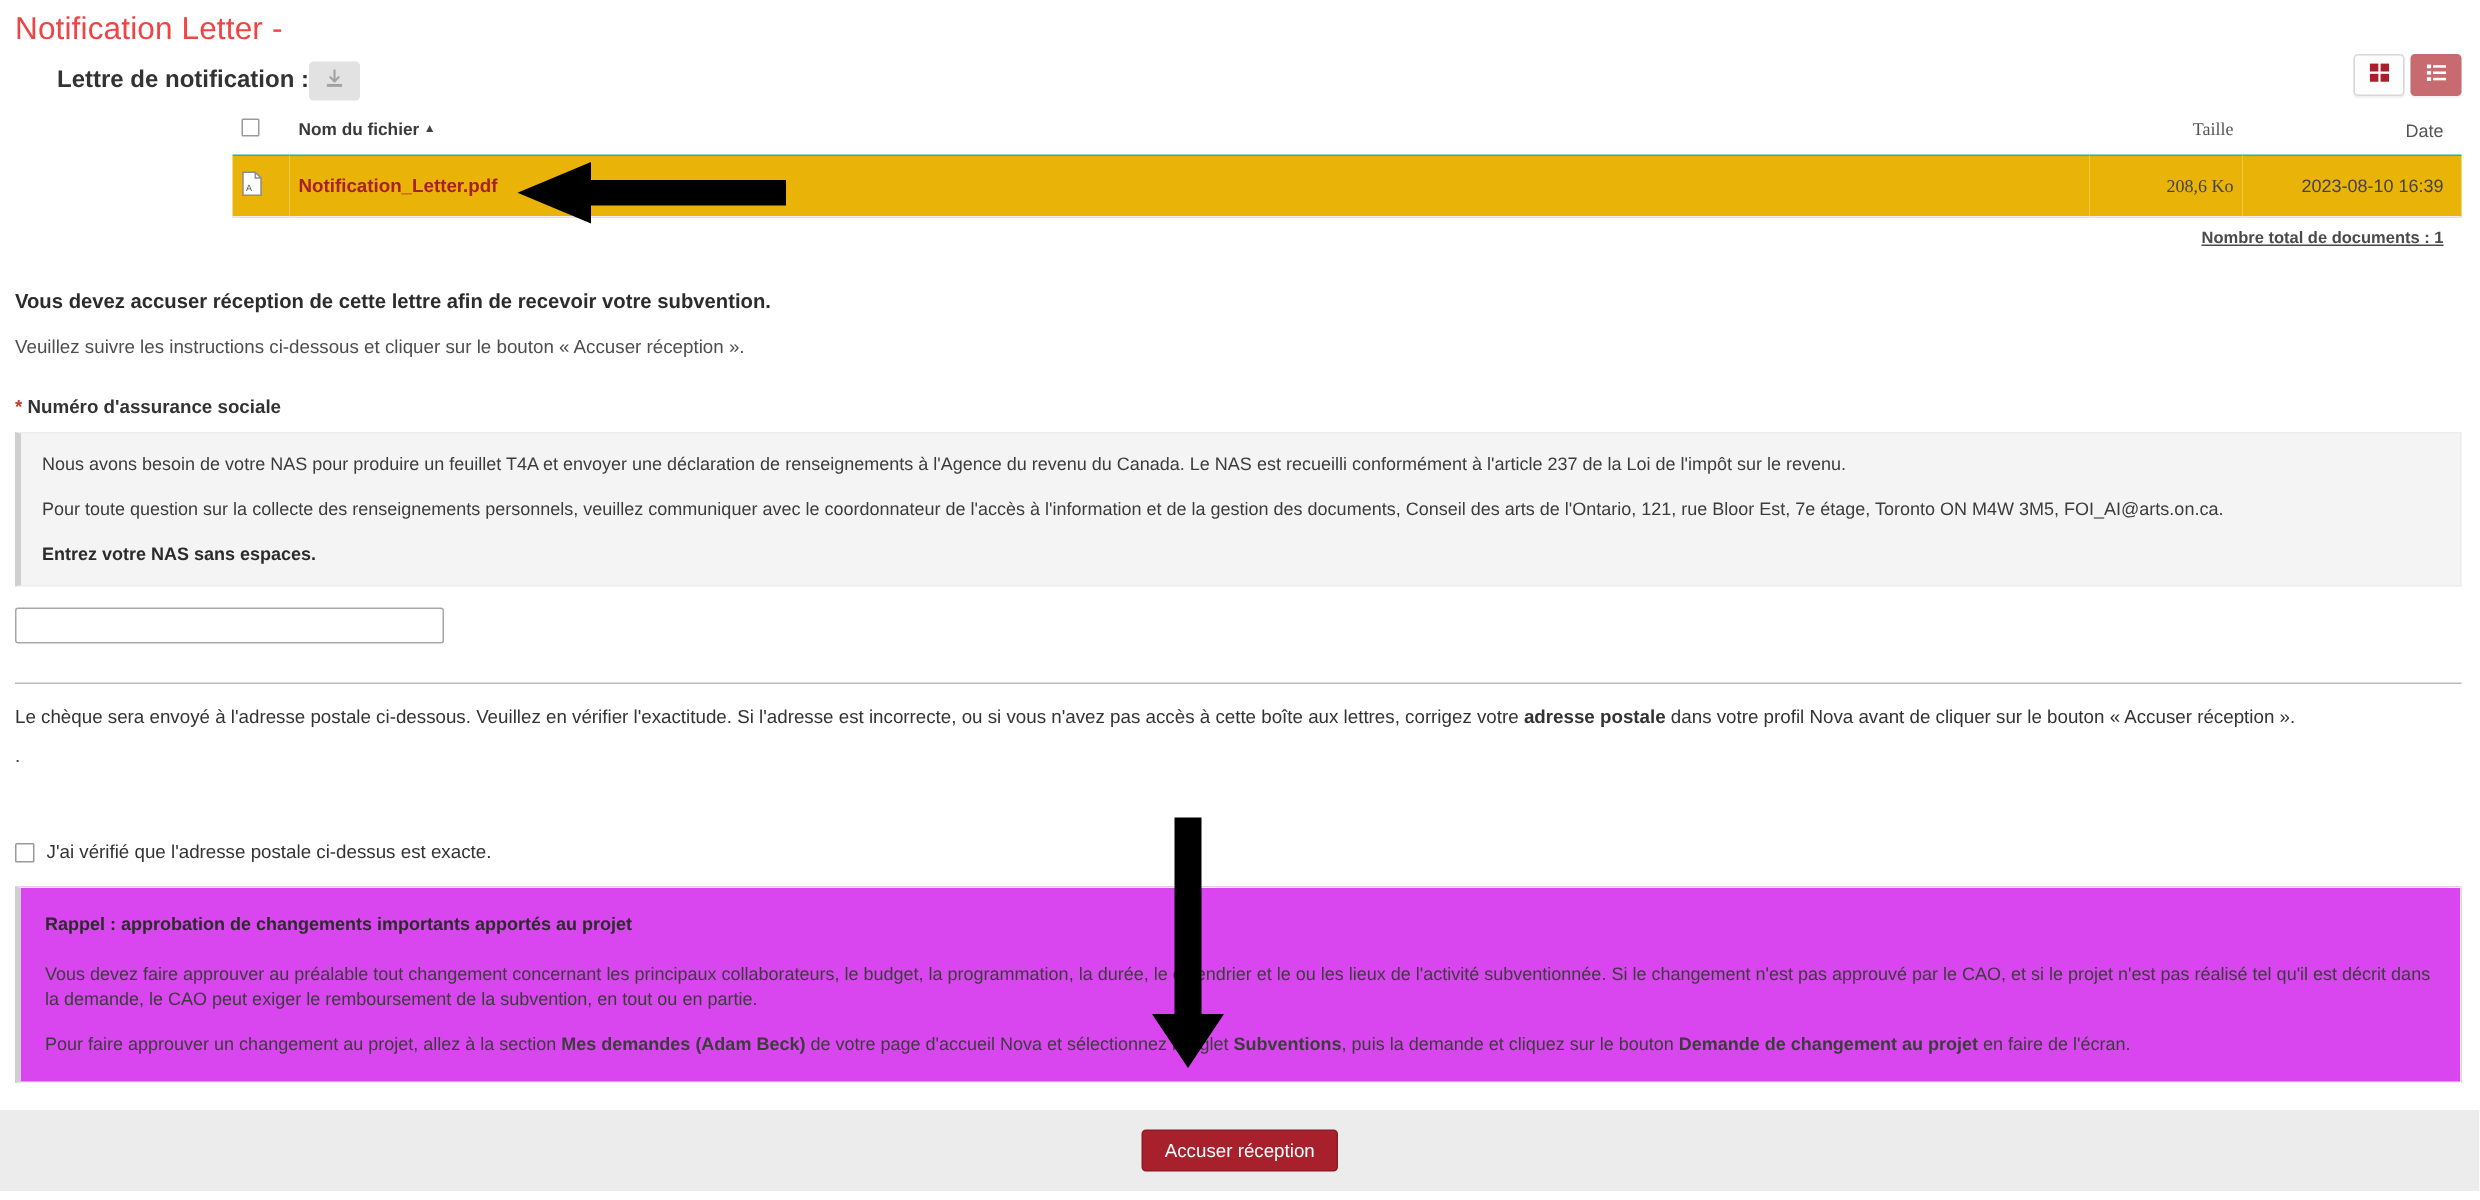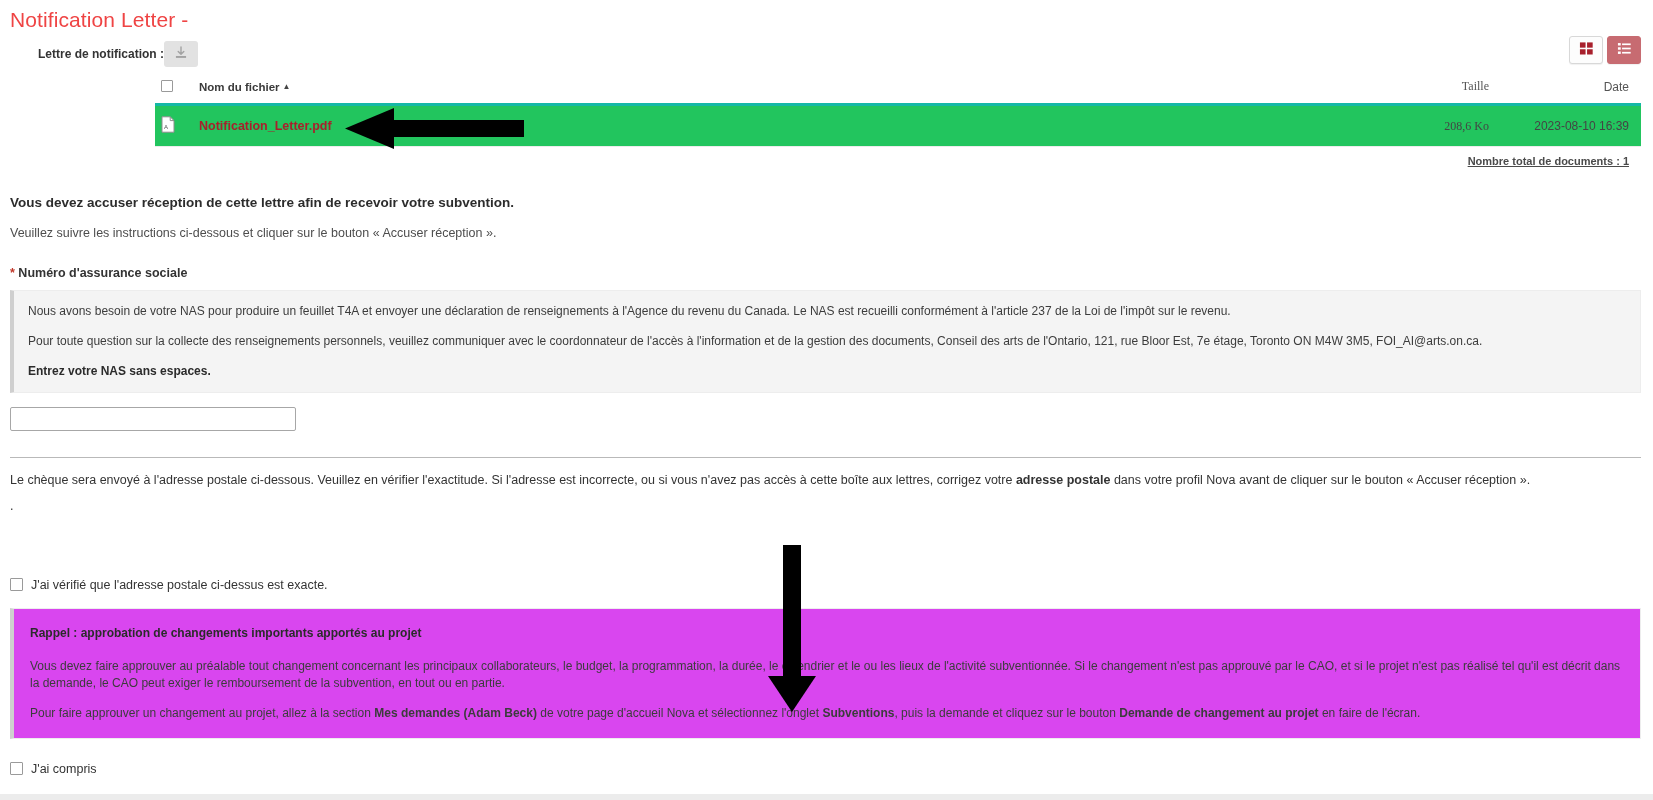--- a/index.html
+++ b/index.html
@@ -27,21 +27,21 @@
   }
 
   
   .doc-toolbar {
     display: flex;
     align-items: center;
     padding: 9px 10px 0 38px;
     position: relative;
   }
   .doc-label {
-    font-size: 12px;
+    font-size: 16px;
     font-weight: bold;
     color: #333;
   }
   .dl-btn {
     width: 34px;
     height: 26px;
     background: #e2e2e2;
     border: none;
     border-radius: 3px;
     display: flex;
@@ -83,30 +83,30 @@
     width: 100%;
     border-collapse: collapse;
     font-size: 12px;
   }
   .file-table thead th {
     font-size: 11.5px;
     font-weight: bold;
     color: #3a3a3a;
     padding: 12px 6px 9px 6px;
     text-align: left;
-    border-bottom: 3px solid #14b8a6;
+    border-bottom: 1px solid #14b8a6;
     white-space: nowrap;
   }
   .file-table thead th.num { text-align: right; font-weight: normal; color:#555; font-size:12px;}
   .file-table tbody td {
     padding: 10px 6px;
     border-bottom: 1px solid #ececec;
     vertical-align: middle;
   }
-  .file-table tbody tr { background: #22c55e; margin-top: 16px; }
+  .file-table tbody tr { background: #eab308; margin-top: 16px; }
   .col-check { width: 26px; }
   .col-size  { width: 90px; text-align: right; color:#444; font-size:12px;font-family:Liberation Serif, serif;}
   .col-date  { width: 128px; text-align: right; color:#444; font-size:12px; padding-right:12px !important;}
   .file-link {
     color: #a8202c;
     font-weight: bold;
     font-size: 12.5px;
     text-decoration: none;
     cursor: pointer;
   }
@@ -198,23 +198,23 @@
   }
   .address-block {
     font-size: 12.5px;
     color: #333;
     margin-top: 8px;
     line-height: 1.5;
     min-height: 58px;
   }
   .checkrow {
     display: flex;
-    align-items: flex-start;
+    align-items: flex-end;
     gap: 8px;
-    margin-top: 23px;
+    margin-top: 8px;
     font-size: 12.5px;
     color: #333;
   }
   .checkrow .cb { width: 13px; height: 13px; }
 
   .rappel {
     background: #d946ef;
     border-left: 4px solid #cfcfcf;
     border-top: 1px solid #ededed;
     border-right: 1px solid #ededed;
@@ -372,24 +372,20 @@
   </div>
 
   <div class="rappel">
     <p class="title">Rappel : approbation de changements importants apportés au projet</p>
     <p>Vous devez faire approuver au préalable tout changement concernant les principaux collaborateurs, le budget, la programmation, la durée, le calendrier et le ou les lieux de l'activité subventionnée. Si le changement n'est pas approuvé par le CAO, et si le projet n'est pas réalisé tel qu'il est décrit dans la demande, le CAO peut exiger le remboursement de la subvention, en tout ou en partie.</p>
     <p>
       <span>Pour faire approuver un changement au projet, allez à la section </span><b>Mes demandes (Adam Beck)</b><span> de votre page d'accueil Nova et sélectionnez l'onglet </span><b>Subventions</b><span>, puis la demande et cliquez sur le bouton </span><b>Demande de changement au projet</b><span> en faire de l'écran.</span>
     </p>
   </div>
 
-  <div class="checkrow">
-    <span class="cb"></span>
-    <span>J'ai compris</span>
-  </div>
 </div>
 
 <div class="footer-bar">
   <button class="primary-btn">Accuser réception</button>
 </div>
 
 <svg class="arrow-overlay" viewBox="0 0 1653 800">
   <g>
     <rect x="394" y="120" width="130" height="17" fill="#000"></rect>
     <path d="M394 108 L394 149 L345 128.5 Z" fill="#000"></path>

